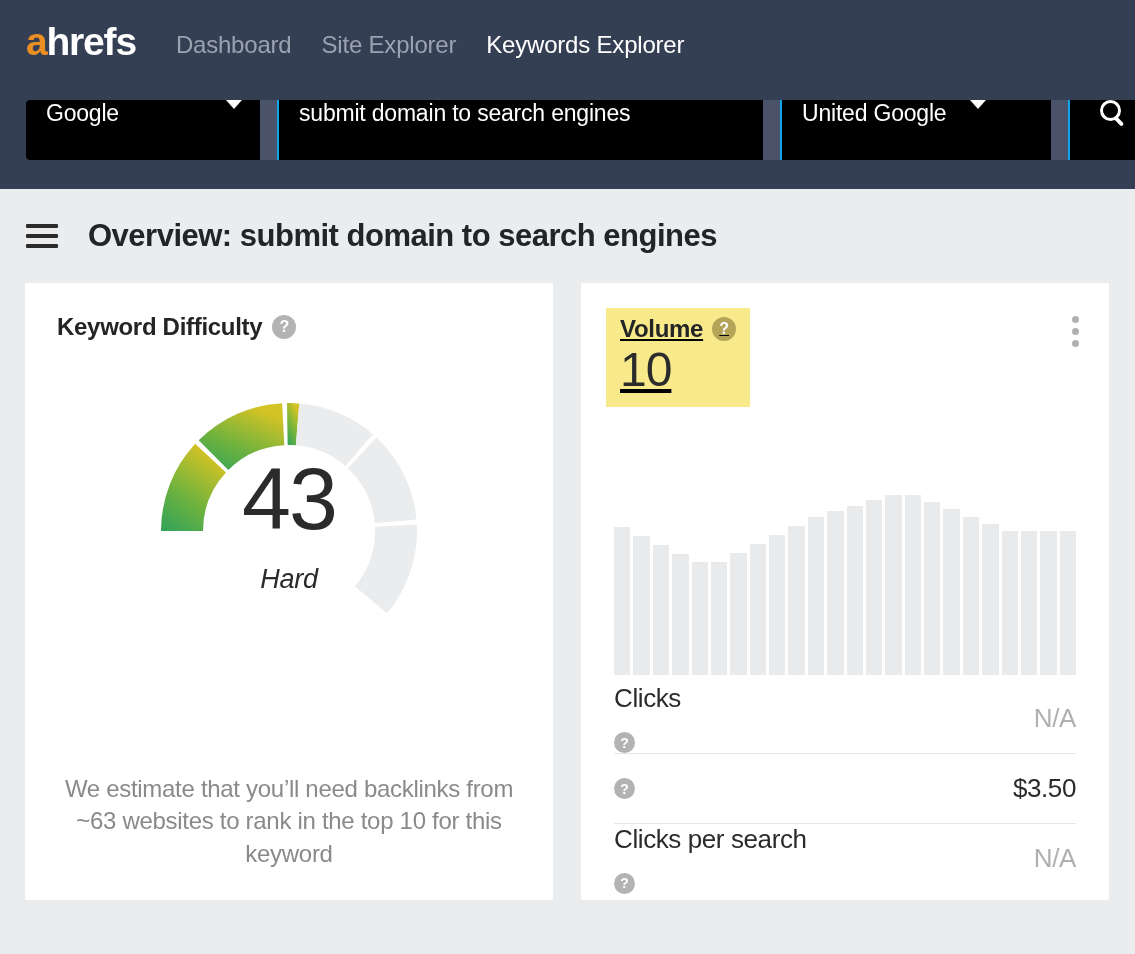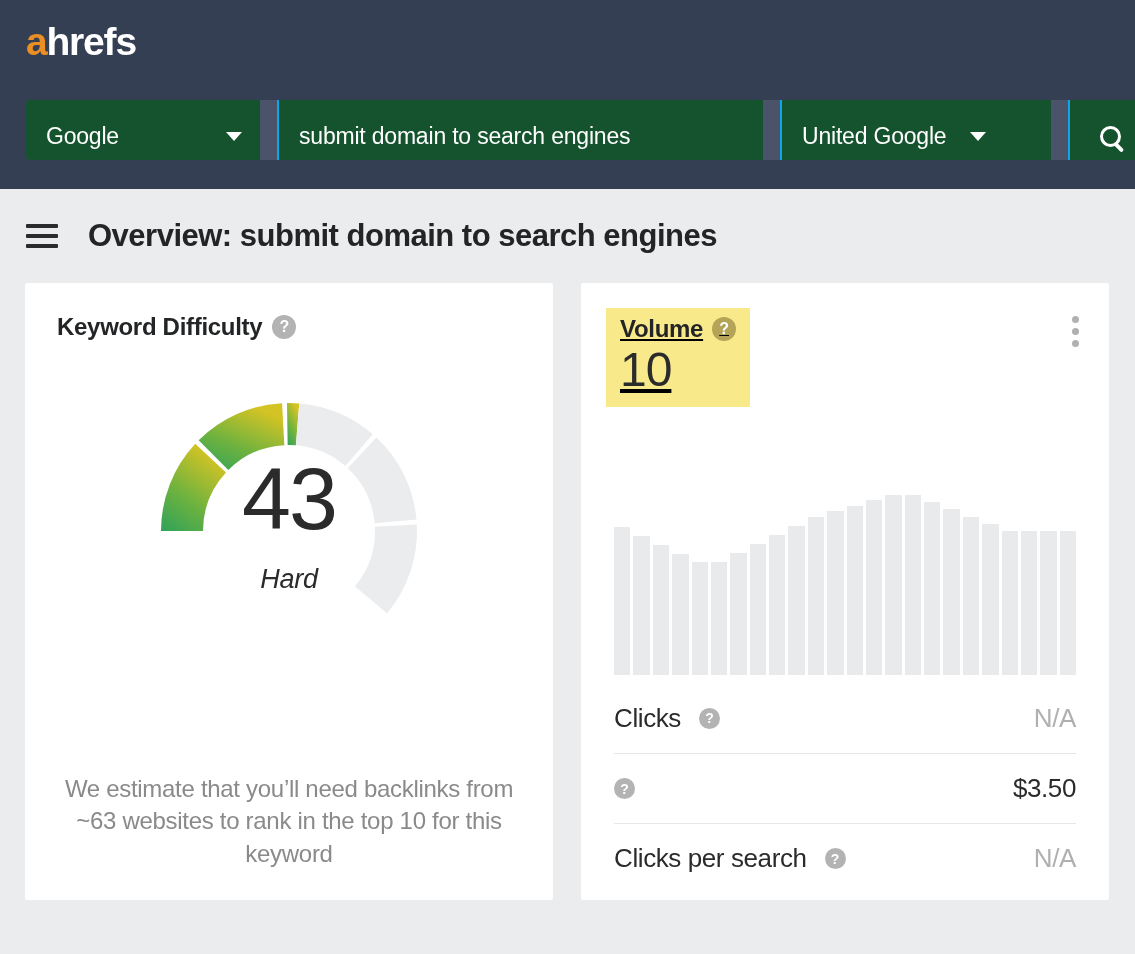--- a/index.html
+++ b/index.html
@@ -65,23 +65,22 @@
     left: 26px;
     top: 100px;
     display: flex;
     height: 60px;
     border-radius: 4px;
     overflow: hidden;
     background: #4a5369;
   }
 
   .sb-seg {
-    background: #14532d;
-    display: flex;
-    align-items: center;
+    background: #000000;
+    display: flex;
     height: 72px;
     position: relative;
   }
   .sb-seg + .sb-seg { border-left: 2px solid #0ea5e9; margin-left: 17px; }
 
   .sb-select {
     width: 234px;
     padding: 0 18px 0 20px;
     justify-content: space-between;
     cursor: pointer;
@@ -334,22 +333,22 @@
   }
   .metric-row {
     display: flex;
     align-items: center;
     justify-content: space-between;
     height: 70px;
   }
   .metric-row + .metric-row { border-top: 1px solid #e6e6e6; }
   .metric-left {
     display: flex;
-    align-items: center;
     gap: 18px;
+    flex-direction: column;
   }
   .metric-label {
     font-size: 26px;
     color: #2b2b2b;
     letter-spacing: -0.4px;
   }
   .metric-value {
     font-size: 26px;
     color: #2b2b2b;
     letter-spacing: -0.4px;
@@ -357,20 +356,25 @@
   .metric-value.na { color: #b0b0b0; }
 </style>
 </head>
 <body>
 
 <div class="topbar">
 
   <div class="nav-row">
     <div class="logo"><span class="a-orange">a</span><span>hrefs</span></div>
 
+    <div class="nav-links">
+      <a class="nav-link">Dashboard</a>
+      <a class="nav-link">Site Explorer</a>
+      <a class="nav-link active">Keywords Explorer</a>
+    </div>
   </div>
 
   <div class="searchbar">
 
     <div class="sb-seg sb-select">
       <span class="sb-select-label">Google</span>
       <span class="caret"></span>
     </div>
 
     <div class="sb-seg sb-query">

